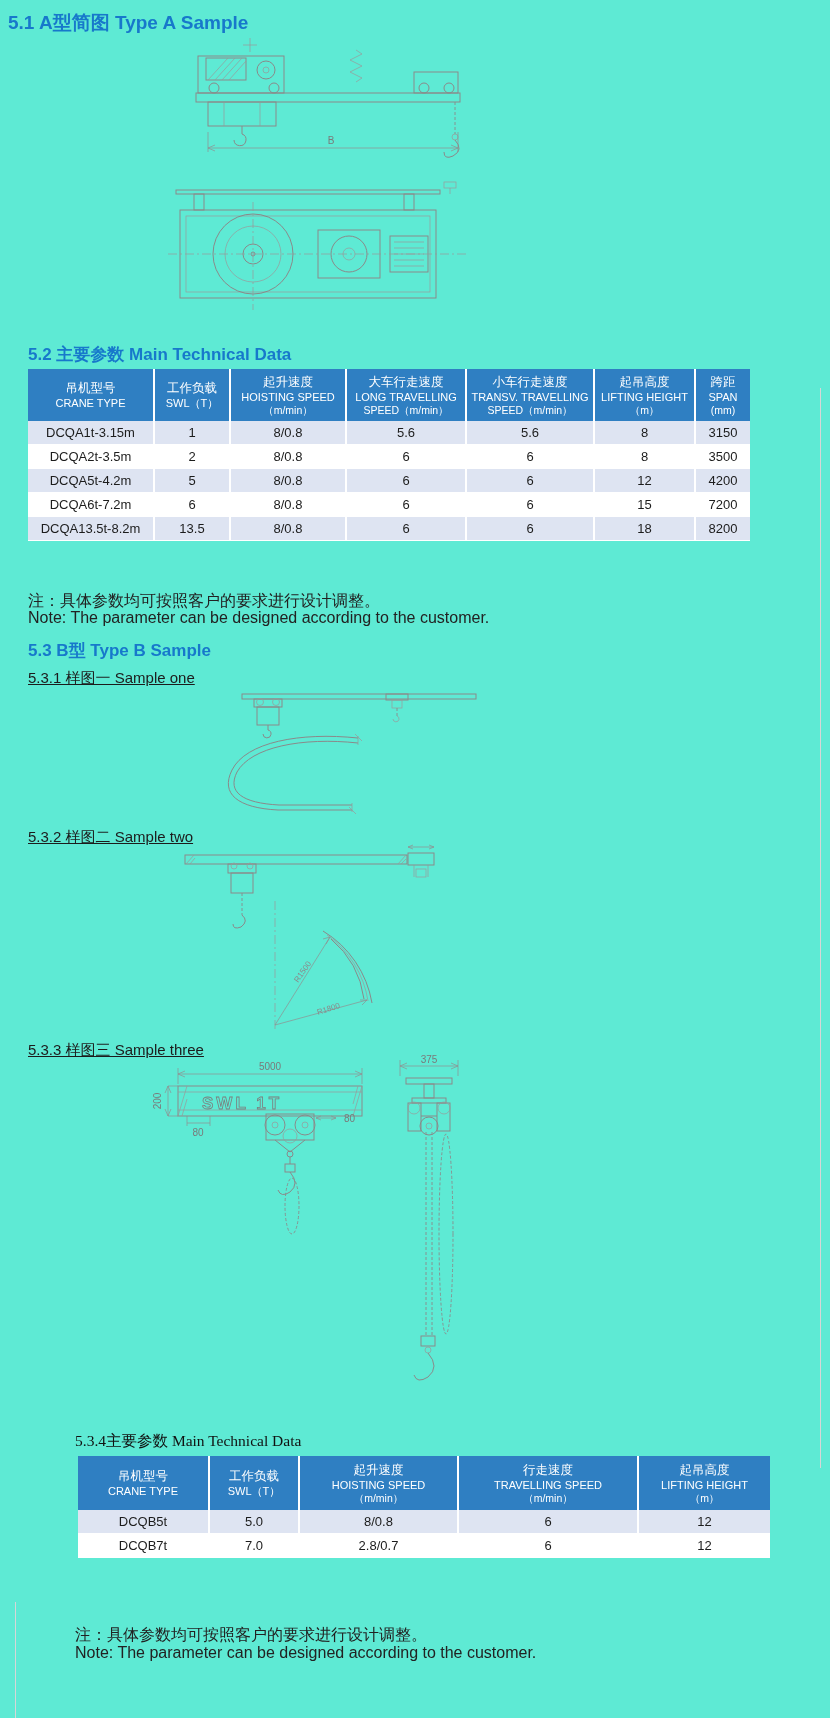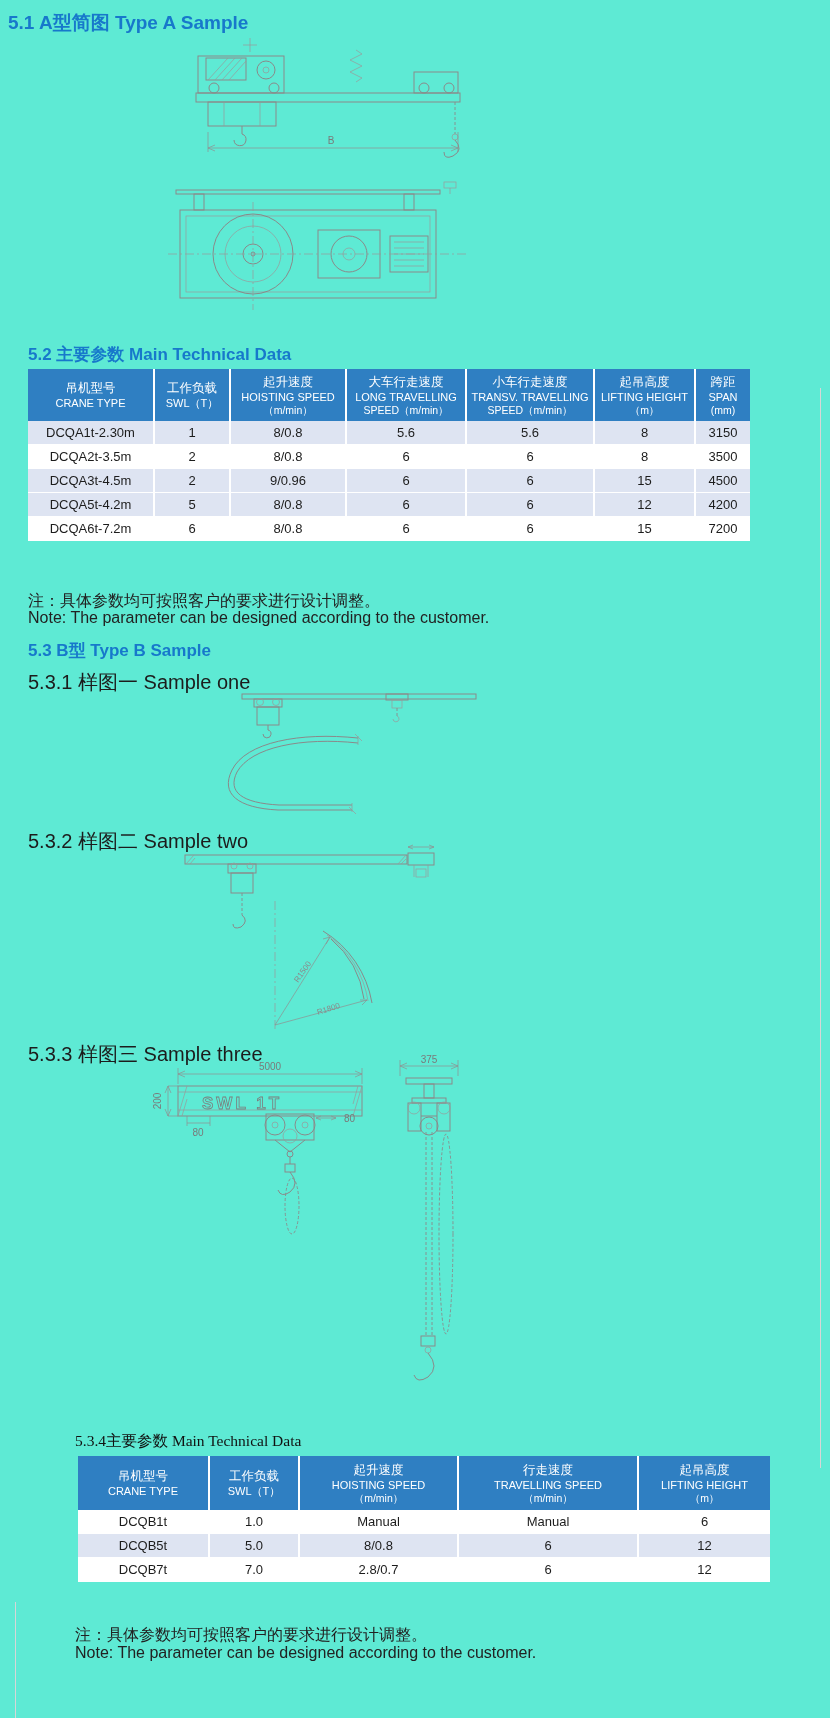--- a/index.html
+++ b/index.html
@@ -3,21 +3,21 @@
 <meta charset="utf-8">
 <style>
   html,body{margin:0;padding:0;background:#fff;}
   .page{position:relative;width:830px;height:1718px;background:#5eead4;overflow:hidden;
         font-family:"Liberation Sans",sans-serif;color:#1c1c1c;}
   .abs{position:absolute;}
   .h-blue{color:#1778cb;font-weight:bold;}
   .h-sub{color:#1c1c1c;font-weight:normal;}
   .h1{font-size:19px;}
   .h2{font-size:17px;}
-  .h3{font-size:20px;}
+  .h3{font-size:15px;text-decoration:underline;}
   .h-serif{font-family:"Liberation Serif",serif;font-size:15.5px;color:#111;font-weight:normal;}
 
   
   table.data{border-collapse:collapse;table-layout:fixed;}
   table.data th{background:#2f7fc2;color:#fff;font-weight:normal;
                 vertical-align:middle;padding:3px 1px;border-right:2px solid #fff;}
   table.data th:last-child{border-right:none;}
   table.data .hl1{display:block;font-size:12.5px;line-height:16px;}
   table.data .hl2{display:block;font-size:11px;line-height:14px;}
   table.data .hl3{display:block;font-size:10.5px;line-height:13px;}
@@ -153,63 +153,63 @@
           </th>
         <th>
             <span class="hl1">跨距</span>
             <span class="hl2">SPAN</span>
             <span class="hl3">(mm)</span>
           </th>
       </tr>
     </thead>
     <tbody>
       <tr class="alt">
-          <td>DCQA1t-2.30m</td>
+          <td>DCQA1t-3.15m</td>
           <td>1</td>
           <td>8/0.8</td>
           <td>5.6</td>
           <td>5.6</td>
           <td>8</td>
           <td>3150</td>
         </tr>
       <tr class="plain">
           <td>DCQA2t-3.5m</td>
           <td>2</td>
           <td>8/0.8</td>
           <td>6</td>
           <td>6</td>
           <td>8</td>
           <td>3500</td>
         </tr>
       <tr class="alt">
-          <td>DCQA3t-4.5m</td>
-          <td>2</td>
-          <td>9/0.96</td>
-          <td>6</td>
-          <td>6</td>
-          <td>15</td>
-          <td>4500</td>
-        </tr>
-      <tr class="alt">
           <td>DCQA5t-4.2m</td>
           <td>5</td>
           <td>8/0.8</td>
           <td>6</td>
           <td>6</td>
           <td>12</td>
           <td>4200</td>
         </tr>
       <tr class="plain">
           <td>DCQA6t-7.2m</td>
           <td>6</td>
           <td>8/0.8</td>
           <td>6</td>
           <td>6</td>
           <td>15</td>
           <td>7200</td>
+        </tr>
+      <tr class="alt">
+          <td>DCQA13.5t-8.2m</td>
+          <td>13.5</td>
+          <td>8/0.8</td>
+          <td>6</td>
+          <td>6</td>
+          <td>18</td>
+          <td>8200</td>
         </tr>
     </tbody>
   </table>
 
   <div class="abs note" style="left:28px;top:592px;">注：具体参数均可按照客户的要求进行设计调整。</div>
   <div class="abs note" style="left:28px;top:609px;">Note: The parameter can be designed according to the customer.</div>
 
   <div class="abs h2 h-blue" style="left:28px;top:639px;">5.3 B型 Type B Sample</div>
   <div class="abs h3 h-sub" style="left:28px;top:669px;">5.3.1 样图一 Sample one</div>
 
@@ -373,27 +373,20 @@
             <span class="hl3">（m/min）</span>
           </th>
         <th>
             <span class="hl1">起吊高度</span>
             <span class="hl2">LIFTING HEIGHT</span>
             <span class="hl3">（m）</span>
           </th>
       </tr>
     </thead>
     <tbody>
-      <tr class="plain">
-          <td>DCQB1t</td>
-          <td>1.0</td>
-          <td>Manual</td>
-          <td>Manual</td>
-          <td>6</td>
-        </tr>
       <tr class="alt">
           <td>DCQB5t</td>
           <td>5.0</td>
           <td>8/0.8</td>
           <td>6</td>
           <td>12</td>
         </tr>
       <tr class="plain">
           <td>DCQB7t</td>
           <td>7.0</td>

